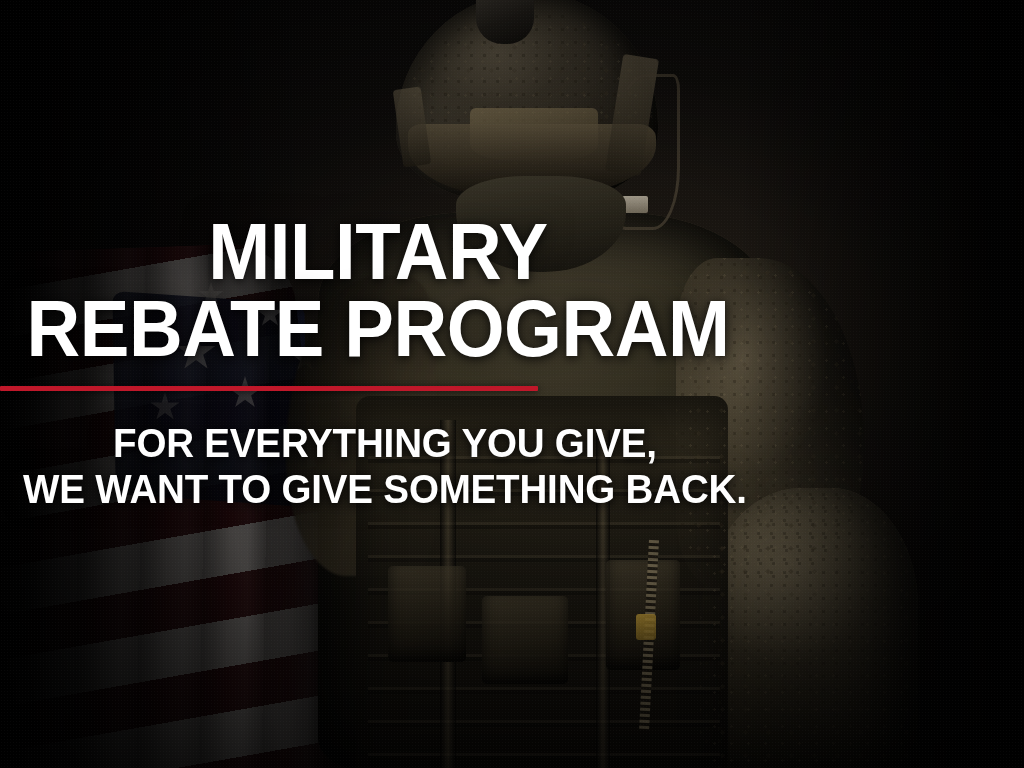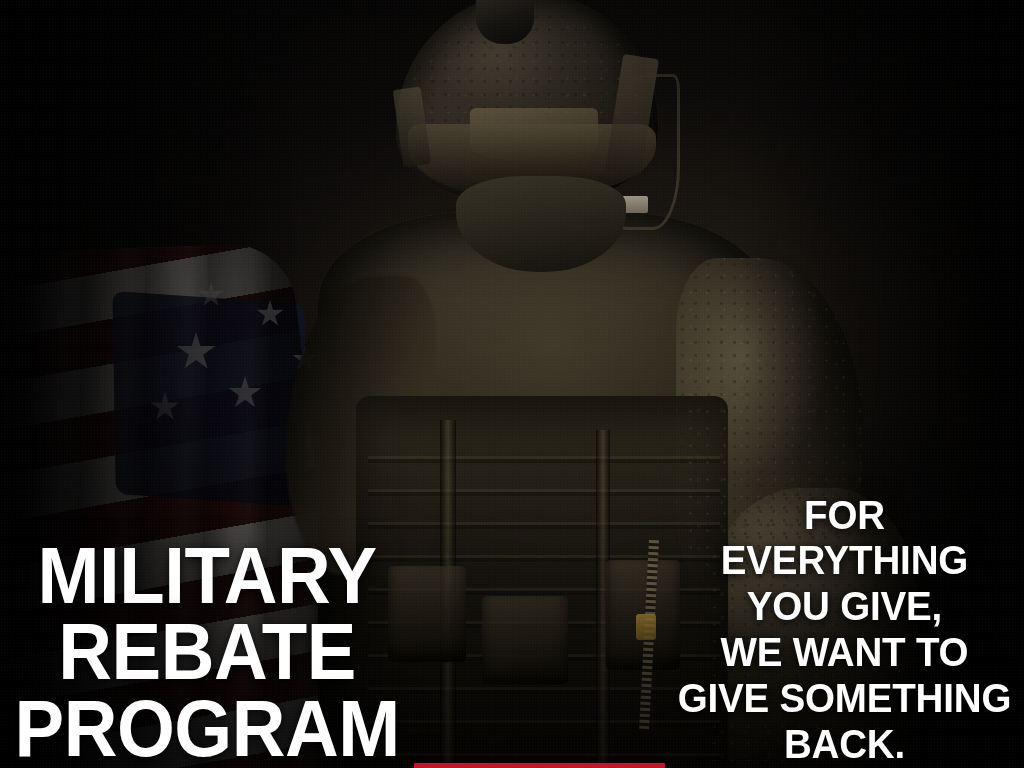--- a/index.html
+++ b/index.html
@@ -272,21 +272,22 @@
     background-position: 0 0, 2px 1px;
     pointer-events: none;
     opacity: .8;
   }
 
   
   .overlay {
     position: absolute;
     inset: 0;
     display: flex;
-    align-items: flex-end;
+    flex-direction: column;
+    align-items: flex-start;
     justify-content: flex-start;
     padding-top: 214px;
     box-sizing: border-box;
   }
   .headline {
     color: #ffffff;
     font-weight: 700;
     font-size: 80px;
     line-height: 0.96;
     letter-spacing: -0.5px;

